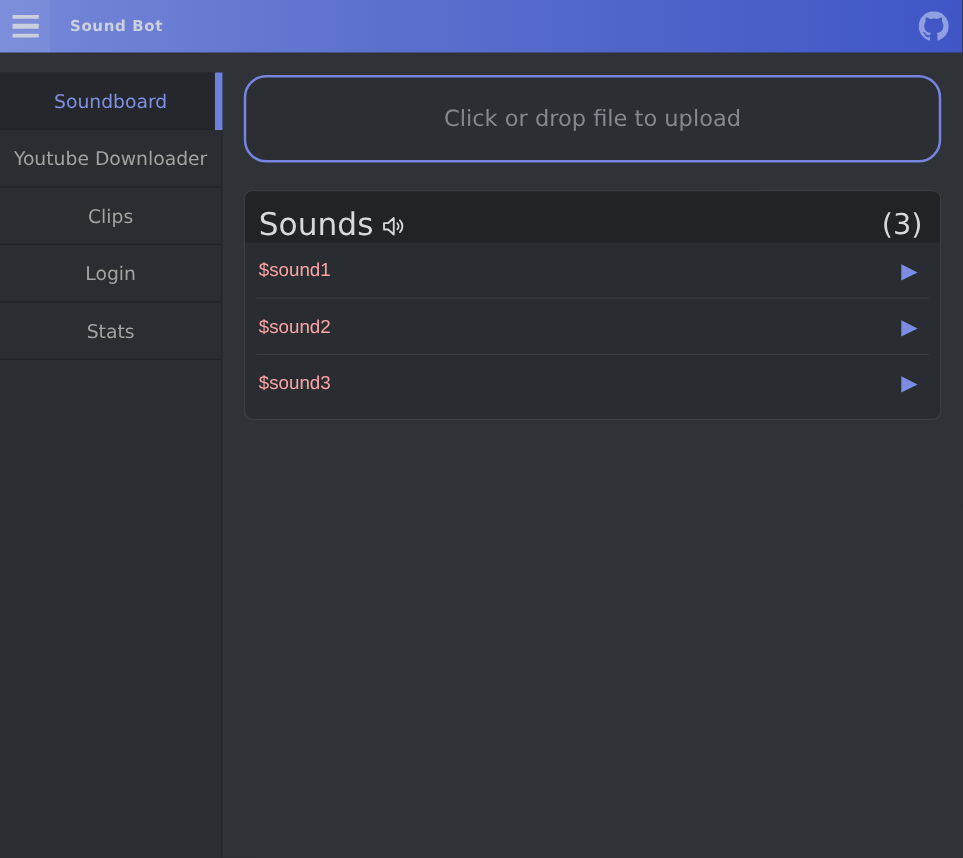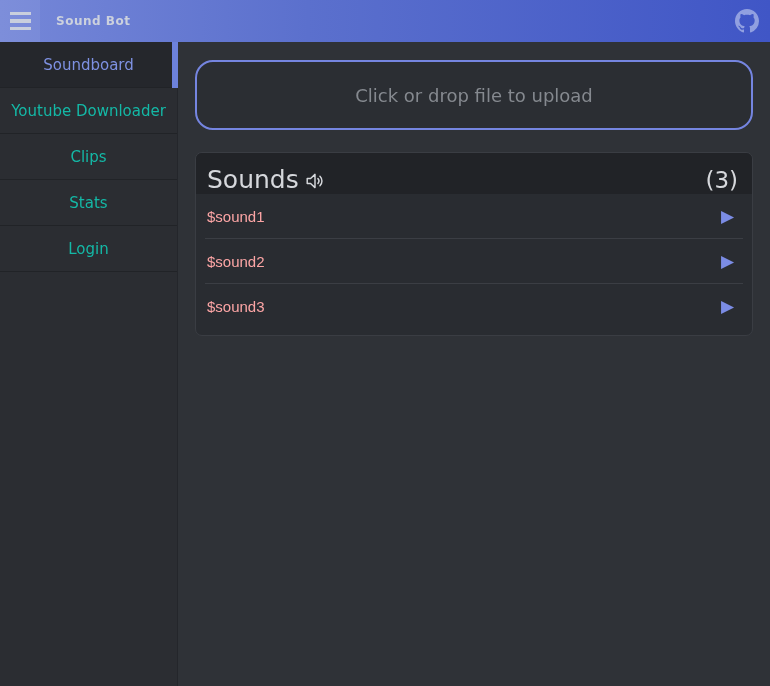--- a/index.html
+++ b/index.html
@@ -34,26 +34,26 @@
   .gh-link svg { width: 24px; height: 24px; display: block; }
 
   
   .body-row { flex: 1; display: flex; min-height: 0; }
 
   
   .sidebar {
     width: 178px; flex: 0 0 178px;
     background: #2b2d32;
     border-right: 1px solid #24262b;
-    display: flex; flex-direction: column;
+    display: flex; flex-direction: column; margin-top: 16px;
   }
   .side-item {
     height: 46px; flex: 0 0 46px;
     display: flex; align-items: center; justify-content: center;
-    font-size: 15px; color: #14b8a6;
+    font-size: 15px; color: #a3a3a3;
     border-bottom: 1px solid #212327;
     cursor: pointer; position: relative;
   }
   .side-item.active {
     background: #25272c;
     color: #7e91e2;
   }
   .side-item.active .accent-bar {
     content: ""; position: absolute; right: -1px; top: 0; bottom: -1px;
     width: 6px; background: #6d82dc; display: block;
@@ -137,24 +137,24 @@
         <span>Soundboard</span>
         <span class="accent-bar"></span>
       </div>
       <div class="side-item">
         <span>Youtube Downloader</span>
       </div>
       <div class="side-item">
         <span>Clips</span>
       </div>
       <div class="side-item">
-        <span>Stats</span>
+        <span>Login</span>
       </div>
       <div class="side-item">
-        <span>Login</span>
+        <span>Stats</span>
       </div>
     </aside>
 
     <main class="main">
 
       <div class="dropzone">
         <span class="dropzone-label">Click or drop file to upload</span>
       </div>
 
       <section class="panel">

